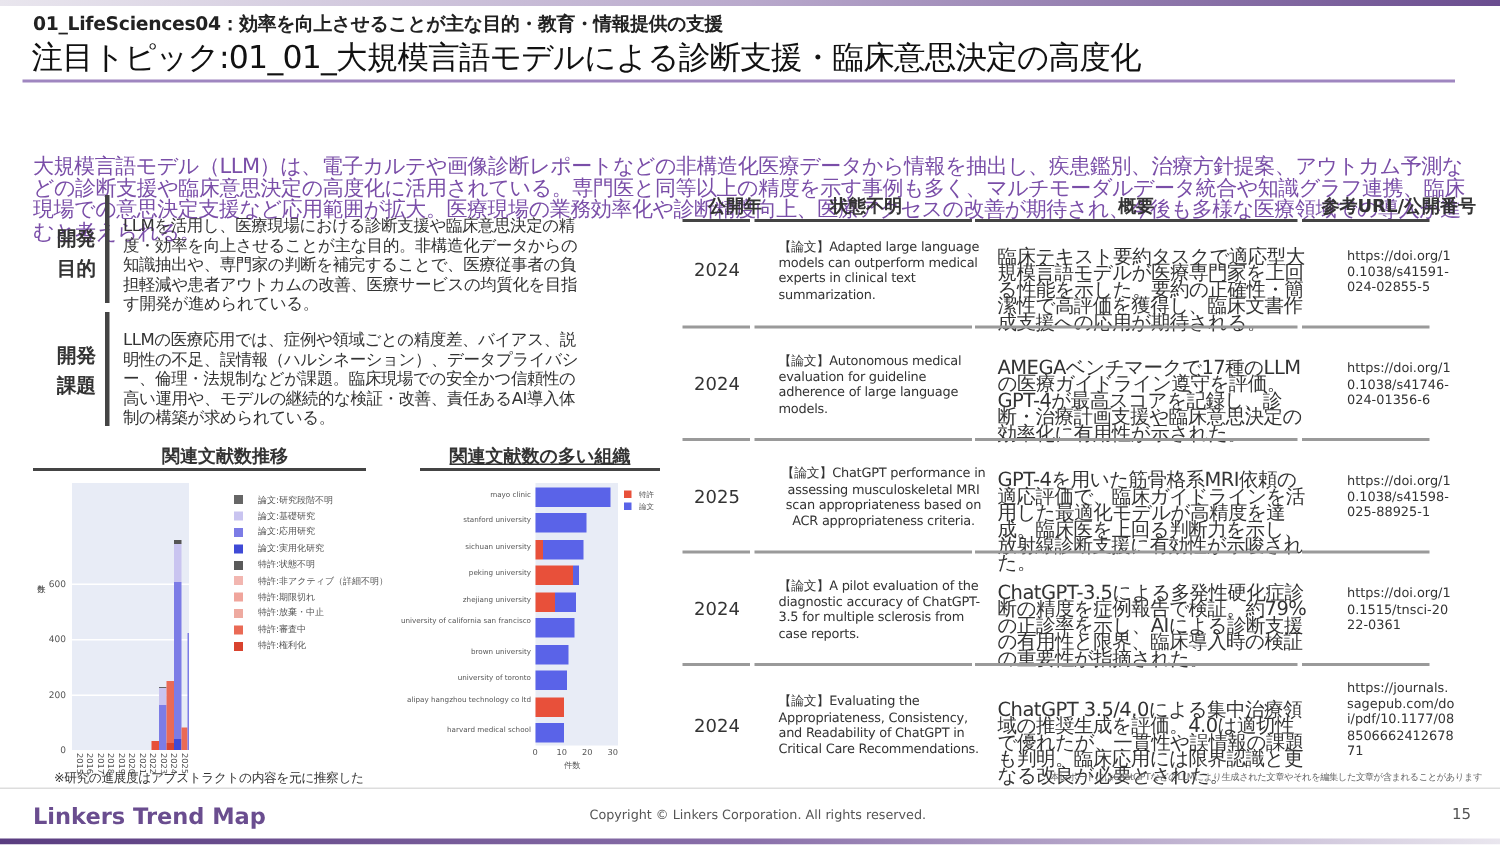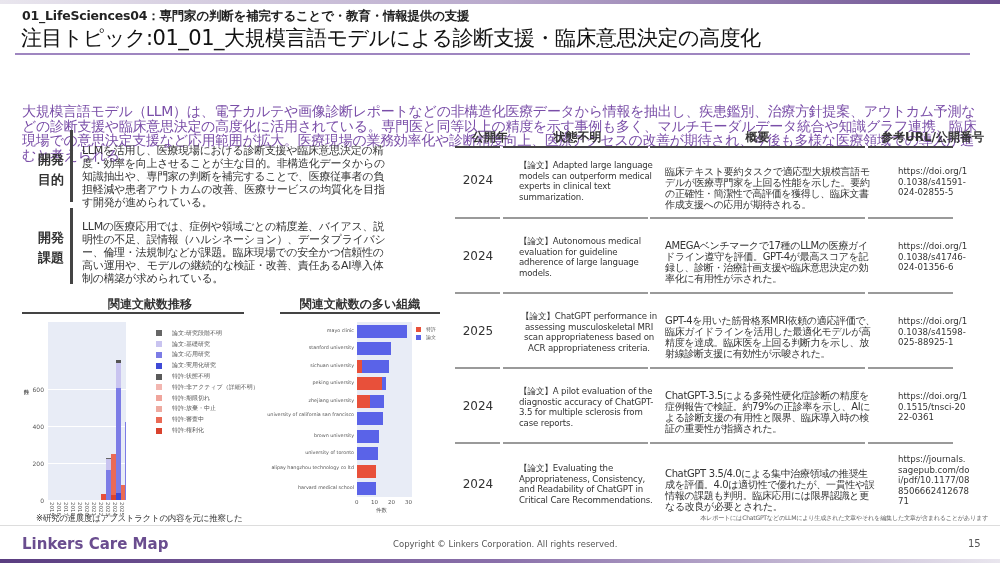--- a/index.html
+++ b/index.html
@@ -40,38 +40,38 @@
   .legend2 .legend-swatch { width: 5px; height: 5px; margin-right: 5px; }
 
   .footnote-left { position: absolute; left: 36px; top: 513px; font-size: 8.5px; color: #333; letter-spacing: -0.3px; }
 
   
   .table-head { position: absolute; top: 129px; font-size: 12px; font-weight: bold; color: #333; text-align: center; white-space: nowrap; }
   .head-rule { position: absolute; top: 146px; height: 2px; background: #444; }
   .row-rule { position: absolute; height: 2px; background: #9a9a9a; }
   .cell-year { position: absolute; left: 456px; width: 44px; text-align: center; font-size: 12px; color: #333; }
   .cell-title { position: absolute; left: 507px; width: 140px; font-size: 8.6px; line-height: 10.5px; color: #333; letter-spacing: -0.15px; margin-left: 12px; }
-  .cell-summary { position: absolute; left: 665px; width: 210px; font-size: 10px; line-height: 11px; color: #333; letter-spacing: -0.35px; }
+  .cell-summary { position: absolute; left: 665px; width: 210px; font-size: 13px; line-height: 11px; color: #333; letter-spacing: -0.35px; }
   .cell-url { position: absolute; left: 898px; width: 72px; font-size: 8.6px; line-height: 10.5px; color: #333; word-break: break-all; }
 
   .disclaimer { position: absolute; right: 12px; top: 514px; font-size: 6.2px; color: #666; letter-spacing: -0.3px; }
 
   .footer-rule { position: absolute; left: 0; top: 525px; width: 1000px; height: 1px; background: #ddd; }
   .brand { position: absolute; left: 22px; top: 535px; font-size: 15px; color: #6a4d8f; font-weight: bold; letter-spacing: 0px; }
   .copyright { position: absolute; left: 393px; top: 539px; font-size: 8.5px; color: #555; }
   .page-number { position: absolute; left: 968px; top: 538px; font-size: 10px; color: #555; }
   .bottom-bar { position: absolute; left: 0; top: 559px; width: 1000px; height: 4px;
     background: linear-gradient(90deg, #5a3d80 0%, #8a70aa 50%, #e9e6ee 100%); }
 </style>
 </head>
 <body>
 
 <div class="top-bar"></div>
 
-<div class="kicker">01_LifeSciences04：専門家の判断を補完することで・教育・情報提供の支援</div>
+<div class="kicker">01_LifeSciences04：効率を向上させることが主な目的・教育・情報提供の支援</div>
 <div class="main-title">注目トピック:01_01_大規模言語モデルによる診断支援・臨床意思決定の高度化</div>
 <div class="title-rule"></div>
 <div class="summary">大規模言語モデル（LLM）は、電子カルテや画像診断レポートなどの非構造化医療データから情報を抽出し、疾患鑑別、治療方針提案、アウトカム予測などの診断支援や臨床意思決定の高度化に活用されている。専門医と同等以上の精度を示す事例も多く、マルチモーダルデータ統合や知識グラフ連携、臨床現場での意思決定支援など応用範囲が拡大。医療現場の業務効率化や診断精度向上、医療アクセスの改善が期待され、今後も多様な医療領域での導入が進むと考えられる。</div>
 
 <div>
   <div class="info-label" style="left:38px; top:150px;">
     <div>開発</div>
     <div>目的</div>
   </div>
   <div class="info-bar" style="left:70px; top:130px; height:72px;"></div>
@@ -82,21 +82,21 @@
   <div class="info-label" style="left:38px; top:228px;">
     <div>開発</div>
     <div>課題</div>
   </div>
   <div class="info-bar" style="left:70px; top:208px; height:76px;"></div>
   <div class="info-text" style="left:82px; top:220px;">LLMの医療応用では、症例や領域ごとの精度差、バイアス、説明性の不足、誤情報（ハルシネーション）、データプライバシー、倫理・法規制などが課題。臨床現場での安全かつ信頼性の高い運用や、モデルの継続的な検証・改善、責任あるAI導入体制の構築が求められている。</div>
 </div>
 
 <div class="section-heading" style="left:90px; top:296px; width:120px;">関連文献数推移</div>
 <div class="section-rule" style="left:22px; top:312px; width:222px;"></div>
-<div class="section-heading" style="left:290px; top:296px; width:140px;">関連文献数の多い組織</div>
+<div class="section-heading" style="left:290px; top:296px; width:140px;text-decoration:underline;">関連文献数の多い組織</div>
 <div class="section-rule" style="left:280px; top:312px; width:160px;"></div>
 
 <div>
   <div class="axis-title" style="left:24px; top:385px; writing-mode: vertical-rl;">件数</div>
   <div class="y-tick" style="left:24px; top:497px;">0</div>
   <div class="y-tick" style="left:24px; top:460px;">200</div>
   <div class="y-tick" style="left:24px; top:423px;">400</div>
   <div class="y-tick" style="left:24px; top:386px;">600</div>
   <div class="chart1-plot">
     <div class="gridline" style="top:141px;"></div>
@@ -272,16 +272,16 @@
     <div class="cell-year" style="top:477px;">2024</div>
     <div class="cell-title" style="top:463px;">【論文】Evaluating the Appropriateness, Consistency, and Readability of ChatGPT in Critical Care Recommendations.</div>
     <div class="cell-summary" style="top:468px;">ChatGPT 3.5/4.0による集中治療領域の推奨生成を評価。4.0は適切性で優れたが、一貫性や誤情報の課題も判明。臨床応用には限界認識と更なる改良が必要とされた。</div>
     <div class="cell-url" style="top:454px;">https://journals.sagepub.com/doi/pdf/10.1177/08850666241267871</div>
   </div>
 </div>
 
 <div class="disclaimer">本レポートにはChatGPTなどのLLMにより生成された文章やそれを編集した文章が含まれることがあります</div>
 
 <div class="footer-rule"></div>
-<div class="brand">Linkers Care Map</div>
+<div class="brand">Linkers Trend Map</div>
 <div class="copyright">Copyright © Linkers Corporation. All rights reserved.</div>
 <div class="page-number">15</div>
 <div class="bottom-bar"></div>
 
 </body></html>

